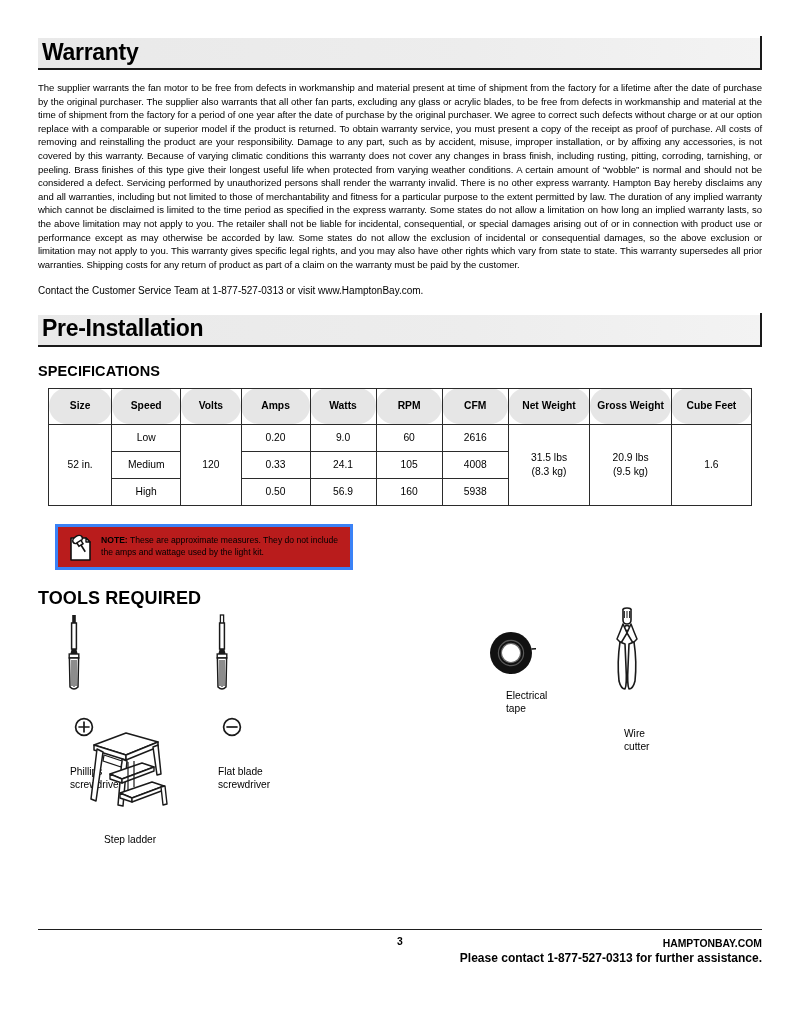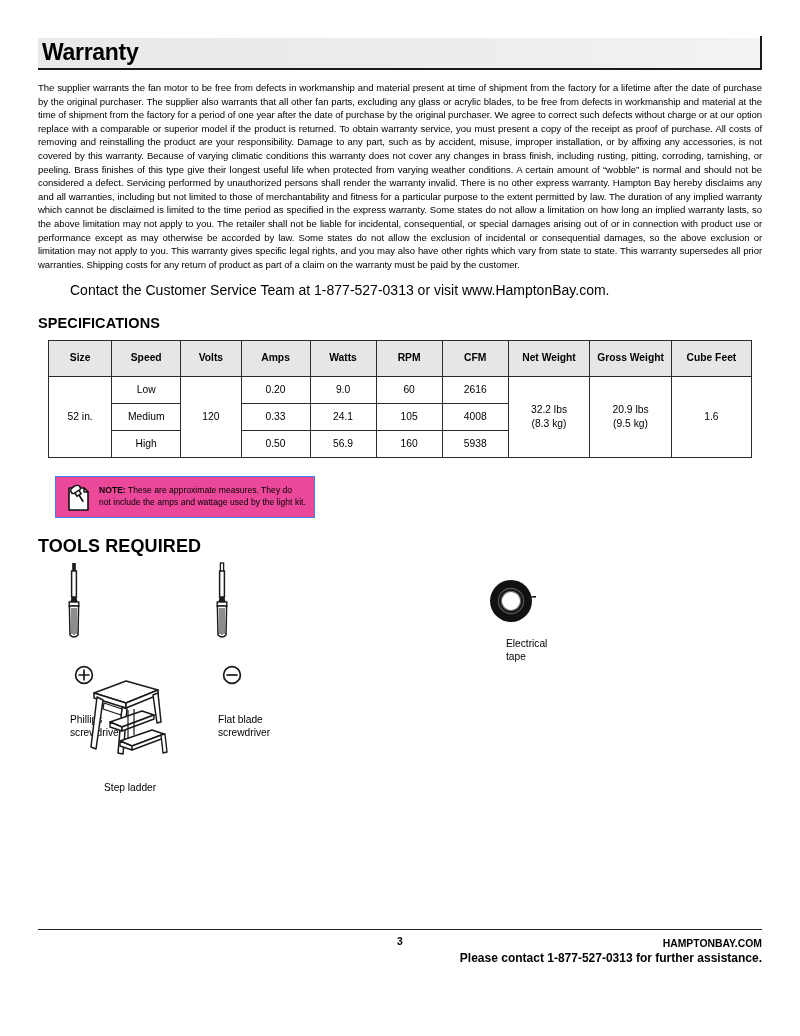--- a/index.html
+++ b/index.html
@@ -41,23 +41,22 @@
     margin-top: 11px;
     font-size: 9.55px;
     line-height: 13.6px;
     text-align: justify;
     font-stretch: condensed;
     letter-spacing: -0.07px;
   }
   .warranty-body p { margin: 0; }
   .contact-line {
     margin-top: 13px;
-    font-size: 14px;
+    font-size: 10px;
     line-height: 13.6px;
-    margin-left: 32px;
   }
 
   
   .subhead {
     font-size: 14.5px;
     font-weight: bold;
     letter-spacing: 0.1px;
     margin-top: 16px;
     margin-bottom: 9px;
   }
@@ -74,20 +73,21 @@
     text-align: center;
     vertical-align: middle;
     font-size: 10.3px;
   }
   table.spec th {
     background: #e6e6e6;
     font-weight: bold;
     height: 36px;
     line-height: 12px;
     padding: 2px 1px;
+    border-radius: 18px;
   }
   table.spec td {
     height: 27px;
     padding: 2px 1px;
     background: #ffffff;
   }
   td.tall { line-height: 14px; }
   .col-size     { width: 9.0%; }
   .col-speed    { width: 9.8%; }
   .col-volts    { width: 8.6%; }
@@ -95,24 +95,24 @@
   .col-watts    { width: 9.4%; }
   .col-rpm      { width: 9.4%; }
   .col-cfm      { width: 9.4%; }
   .col-net      { width: 11.6%; }
   .col-gross    { width: 11.6%; }
   .col-cube     { width: 11.4%; }
 
   
   .note-box {
     margin: 18px 0 0 17px;
-    width: 260px;
+    width: 298px;
     min-height: 42px;
-    border: 1px solid #3b82f6;
-    background: #ec4899;
+    border: 3px solid #3b82f6;
+    background: #b91c1c;
     display: flex;
     align-items: center;
     padding: 5px 8px 5px 6px;
   }
   .note-icon { flex: 0 0 34px; display: flex; align-items: center; justify-content: center; }
   .note-text {
     font-size: 8.6px;
     line-height: 11.8px;
     padding-left: 3px;
   }
@@ -185,20 +185,24 @@
     </div>
 
     <div class="warranty-body">
       <p>The supplier warrants the fan motor to be free from defects in workmanship and material present at time of shipment from the factory for a lifetime after the date of purchase by the original purchaser. The supplier also warrants that all other fan parts, excluding any glass or acrylic blades, to be free from defects in workmanship and material at the time of shipment from the factory for a period of one year after the date of purchase by the original purchaser. We agree to correct such defects without charge or at our option replace with a comparable or superior model if the product is returned. To obtain warranty service, you must present a copy of the receipt as proof of purchase. All costs of removing and reinstalling the product are your responsibility. Damage to any part, such as by accident, misuse, improper installation, or by affixing any accessories, is not covered by this warranty. Because of varying climatic conditions this warranty does not cover any changes in brass finish, including rusting, pitting, corroding, tarnishing, or peeling. Brass finishes of this type give their longest useful life when protected from varying weather conditions. A certain amount of “wobble” is normal and should not be considered a defect. Servicing performed by unauthorized persons shall render the warranty invalid. There is no other express warranty. Hampton Bay hereby disclaims any and all warranties, including but not limited to those of merchantability and fitness for a particular purpose to the extent permitted by law. The duration of any implied warranty which cannot be disclaimed is limited to the time period as specified in the express warranty. Some states do not allow a limitation on how long an implied warranty lasts, so the above limitation may not apply to you. The retailer shall not be liable for incidental, consequential, or special damages arising out of or in connection with product use or performance except as may otherwise be accorded by law. Some states do not allow the exclusion of incidental or consequential damages, so the above exclusion or limitation may not apply to you. This warranty gives specific legal rights, and you may also have other rights which vary from state to state. This warranty supersedes all prior warranties. Shipping costs for any return of product as part of a claim on the warranty must be paid by the customer.</p>
     </div>
 
     <div class="contact-line">Contact the Customer Service Team at 1-877-527-0313 or visit www.HamptonBay.com.</div>
   </div>
 
   <div style="margin-top:17px;">
+    <div class="banner">
+      <span class="banner-title">Pre-Installation</span>
+      <span class="banner-rule"></span>
+    </div>
 
     <div class="subhead">SPECIFICATIONS</div>
 
     <div class="spec-wrap">
       <table class="spec">
         <colgroup>
           <col class="col-size">
             <col class="col-speed">
             <col class="col-volts">
             <col class="col-amps">
@@ -226,21 +230,21 @@
         <tbody>
           <tr>
             <td rowspan="3">52 in.</td>
             <td>Low</td>
             <td rowspan="3">120</td>
             <td>0.20</td>
             <td>9.0</td>
             <td>60</td>
             <td>2616</td>
             <td rowspan="3" class="tall">
-              <div>32.2 lbs</div>
+              <div>31.5 lbs</div>
               <div>(8.3 kg)</div>
             </td>
             <td rowspan="3" class="tall">
               <div>20.9 lbs</div>
               <div>(9.5 kg)</div>
             </td>
             <td rowspan="3">1.6</td>
           </tr>
           <tr>
             <td>Medium</td>
@@ -330,20 +334,35 @@
             <circle cx="23" cy="24" r="21" fill="#111111"></circle>
             <circle cx="23" cy="24" r="9.6" fill="#ffffff" stroke="#6a6a6a" stroke-width="1.2"></circle>
             <circle cx="23" cy="24" r="12.6" fill="none" stroke="#585858" stroke-width="1.2"></circle>
             <path d="M43.5 20 Q52 19 57 22" stroke="#111111" stroke-width="1.4" fill="none"></path>
           </svg>
         </div>
         <div class="tool-label" style="padding-top:8px;padding-left:18px;">Electrical
 tape</div>
       </div>
 
+      <div class="tool" style="left:570px; top:-6px;">
+        <div class="tool-art">
+          <svg width="40" height="88" viewBox="0 0 40 88">
+            <path d="M15 4 Q14 1 19 1 Q24 1 23 4 L23 13 Q23 17 19 17 Q15 17 15 13 Z" fill="#ffffff" stroke="#1a1a1a" stroke-width="1.6"></path>
+            <path d="M16.4 4 L16.4 11 M19 4 L19 11 M21.6 4 L21.6 11" stroke="#1a1a1a" stroke-width="1"></path>
+            <circle cx="19" cy="21" r="2.6" fill="#ffffff" stroke="#1a1a1a" stroke-width="1.5"></circle>
+            <path d="M15 17 Q12 25 9 32 L13 36 L19 26 Z" fill="#ffffff" stroke="#1a1a1a" stroke-width="1.5" stroke-linejoin="round"></path>
+            <path d="M23 17 Q26 25 29 32 L25 36 L19 26 Z" fill="#ffffff" stroke="#1a1a1a" stroke-width="1.5" stroke-linejoin="round"></path>
+            <path d="M12 35 Q9 55 11 74 Q13 82 17 82 Q19 78 18 60 L17 37 Z" fill="#ffffff" stroke="#1a1a1a" stroke-width="1.6" stroke-linejoin="round"></path>
+            <path d="M26 35 Q29 55 27 74 Q25 82 21 82 Q19 78 20 60 L21 37 Z" fill="#ffffff" stroke="#1a1a1a" stroke-width="1.6" stroke-linejoin="round"></path>
+          </svg>
+        </div>
+        <div class="tool-label" style="padding-left:16px;padding-top:28px;">Wire
+cutter</div>
+      </div>
     </div>
 
     <div class="tools-row2">
       <div class="tool" style="left:44px; top:0;">
         <div class="tool-art">
           <svg width="92" height="82" viewBox="0 0 92 82">
 
             <path d="M12 20 L44 8 L76 17 L44 30 Z" fill="#ffffff" stroke="#1a1a1a" stroke-width="1.6" stroke-linejoin="round"></path>
             <path d="M12 20 L12 25 L44 35 L44 30 Z" fill="#ffffff" stroke="#1a1a1a" stroke-width="1.5" stroke-linejoin="round"></path>
             <path d="M44 30 L44 35 L76 22 L76 17 Z" fill="#ffffff" stroke="#1a1a1a" stroke-width="1.5" stroke-linejoin="round"></path>

